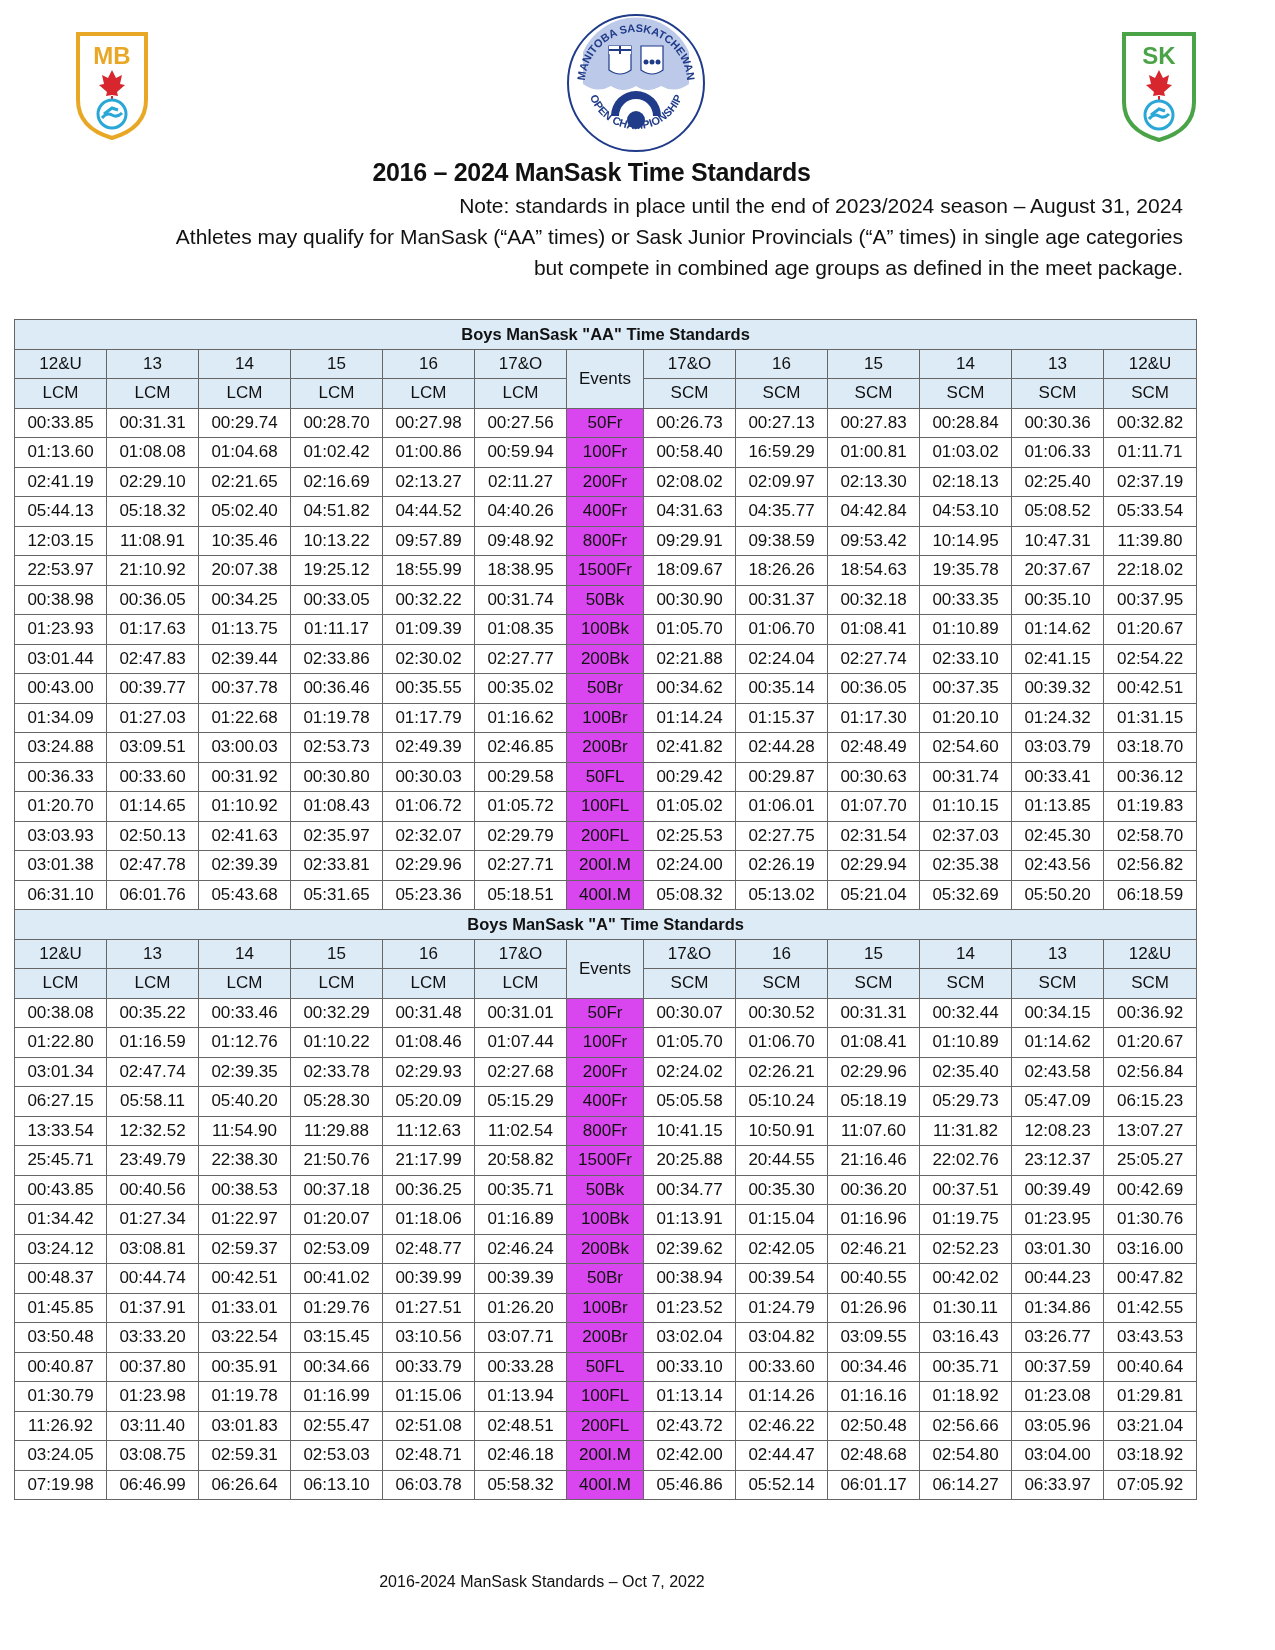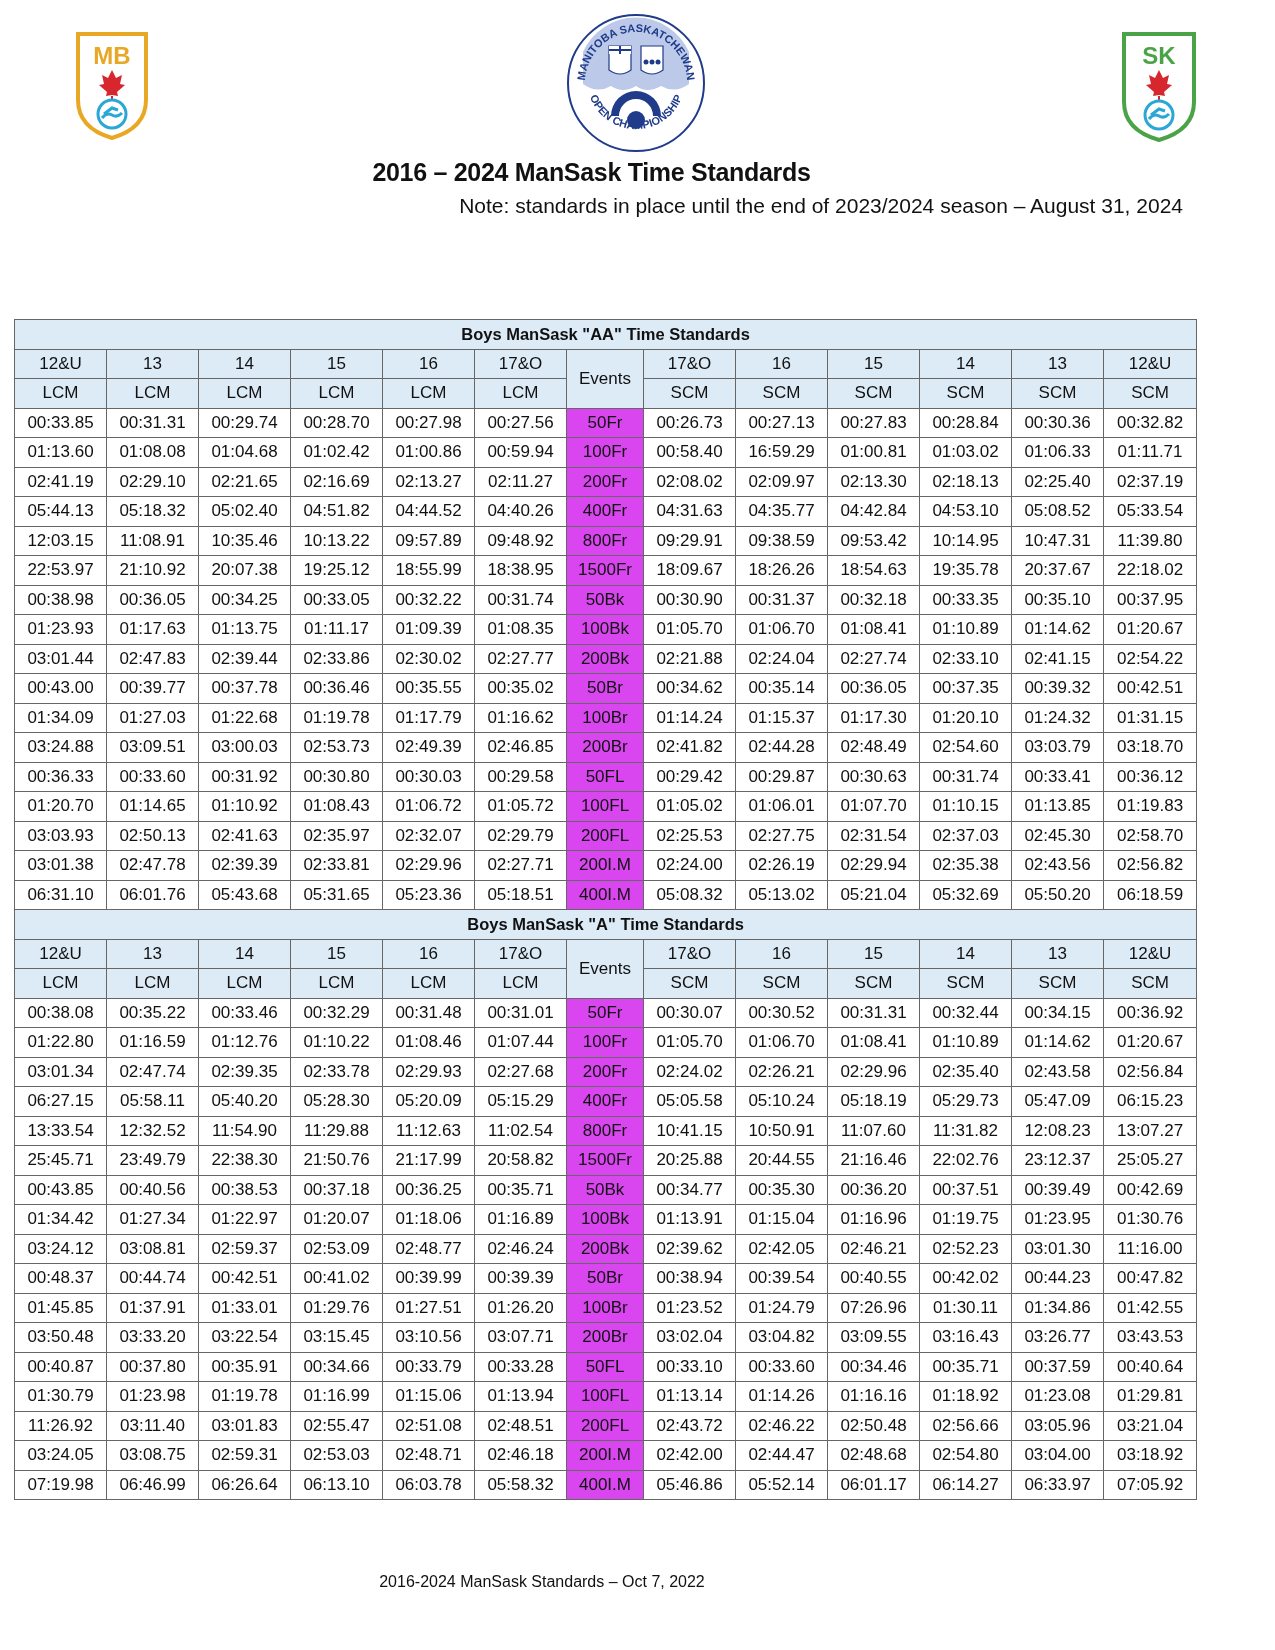--- a/index.html
+++ b/index.html
@@ -76,20 +76,22 @@
   <path d="M39 40 l4 8 l6 -3 l-2 9 l5 1 l-8 7 l1 4 l-6 -1 l-6 1 l1 -4 l-8 -7 l5 -1 l-2 -9 l6 3 Z" fill="#d7262e"></path>
   <line x1="39" y1="66" x2="39" y2="70" stroke="#d7262e" stroke-width="2"></line>
   <circle cx="39" cy="85" r="14" fill="#fff" stroke="#2aa7d6" stroke-width="3"></circle>
   <path d="M29 89 q5 -6 10 -3 q5 3 10 -2" fill="none" stroke="#2aa7d6" stroke-width="3"></path>
   <path d="M31 85 l8 -6 l6 2" fill="none" stroke="#2aa7d6" stroke-width="3"></path>
 </svg>
 
 <div class="header title">2016 – 2024 ManSask Time Standards</div>
 <div class="header" id="note-block">
   <div class="note">Note: standards in place until the end of 2023/2024 season – August 31, 2024</div>
+  <div class="note">Athletes may qualify for ManSask (“AA” times) or Sask Junior Provincials (“A” times) in single age categories</div>
+  <div class="note">but compete in combined age groups as defined in the meet package.</div>
 </div>
 
 <table class="std" id="std-table">
   <colgroup>
     <col style="width:92px">
       <col style="width:92px">
       <col style="width:92px">
       <col style="width:92px">
       <col style="width:92px">
       <col style="width:92px">
@@ -547,21 +549,21 @@
         <td>02:59.37</td>
         <td>02:53.09</td>
         <td>02:48.77</td>
         <td>02:46.24</td>
         <td class="ev">200Bk</td>
         <td>02:39.62</td>
         <td>02:42.05</td>
         <td>02:46.21</td>
         <td>02:52.23</td>
         <td>03:01.30</td>
-        <td>11:16.00</td>
+        <td>03:16.00</td>
       </tr>
       <tr>
         <td>00:48.37</td>
         <td>00:44.74</td>
         <td>00:42.51</td>
         <td>00:41.02</td>
         <td>00:39.99</td>
         <td>00:39.39</td>
         <td class="ev">50Br</td>
         <td>00:38.94</td>
@@ -574,21 +576,21 @@
       <tr>
         <td>01:45.85</td>
         <td>01:37.91</td>
         <td>01:33.01</td>
         <td>01:29.76</td>
         <td>01:27.51</td>
         <td>01:26.20</td>
         <td class="ev">100Br</td>
         <td>01:23.52</td>
         <td>01:24.79</td>
-        <td>07:26.96</td>
+        <td>01:26.96</td>
         <td>01:30.11</td>
         <td>01:34.86</td>
         <td>01:42.55</td>
       </tr>
       <tr>
         <td>03:50.48</td>
         <td>03:33.20</td>
         <td>03:22.54</td>
         <td>03:15.45</td>
         <td>03:10.56</td>

